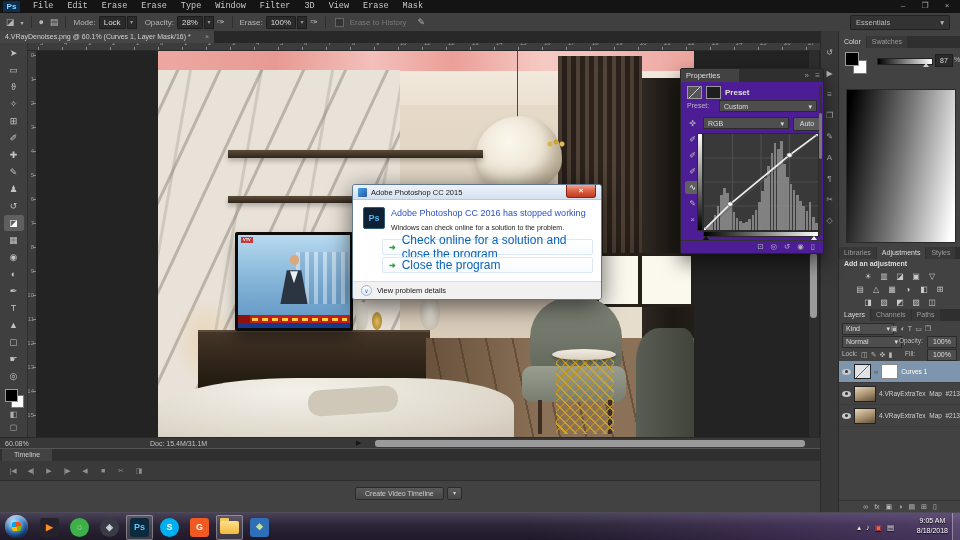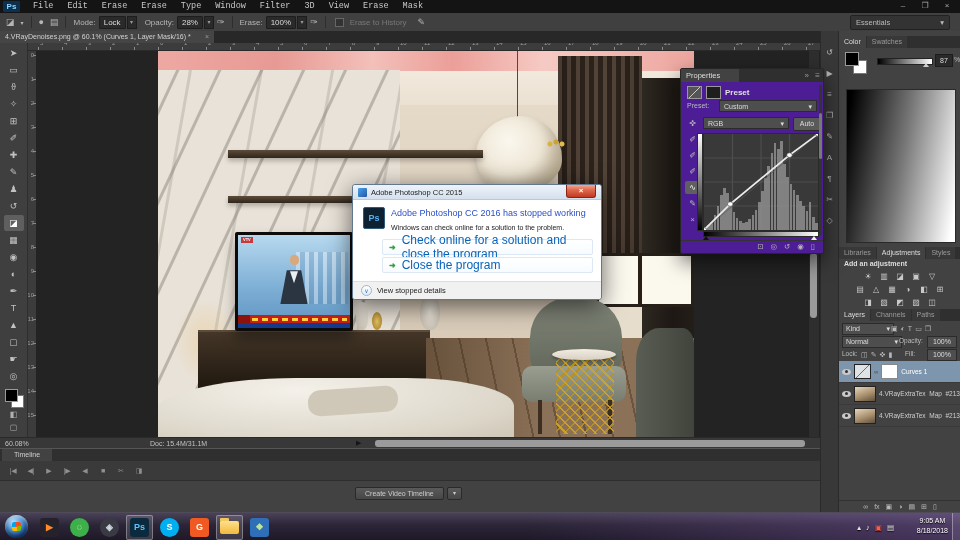--- a/index.html
+++ b/index.html
@@ -825,21 +825,21 @@
           <span class="dlg-arrow">➜</span>
           <span class="dlg-link-text">Check online for a solution and close the program</span>
         </div>
         <div class="dlg-link" style="top: 72px;">
           <span class="dlg-arrow">➜</span>
           <span class="dlg-link-text">Close the program</span>
         </div>
       </div>
     <div id="dlg-footer">
       <span id="dlg-chevron">∨</span>
-      <span id="dlg-details">View stopped details</span>
+      <span id="dlg-details">View problem details</span>
     </div>
   </div>
 
   <div id="taskbar">
     <div id="start-orb"></div>
     <div id="tb-apps">
         <div class="tb-app">
           <span class="tb-ico" style="background: rgb(38, 34, 43); color: rgb(255, 138, 42);">▶</span>
         </div>
         <div class="tb-app">

